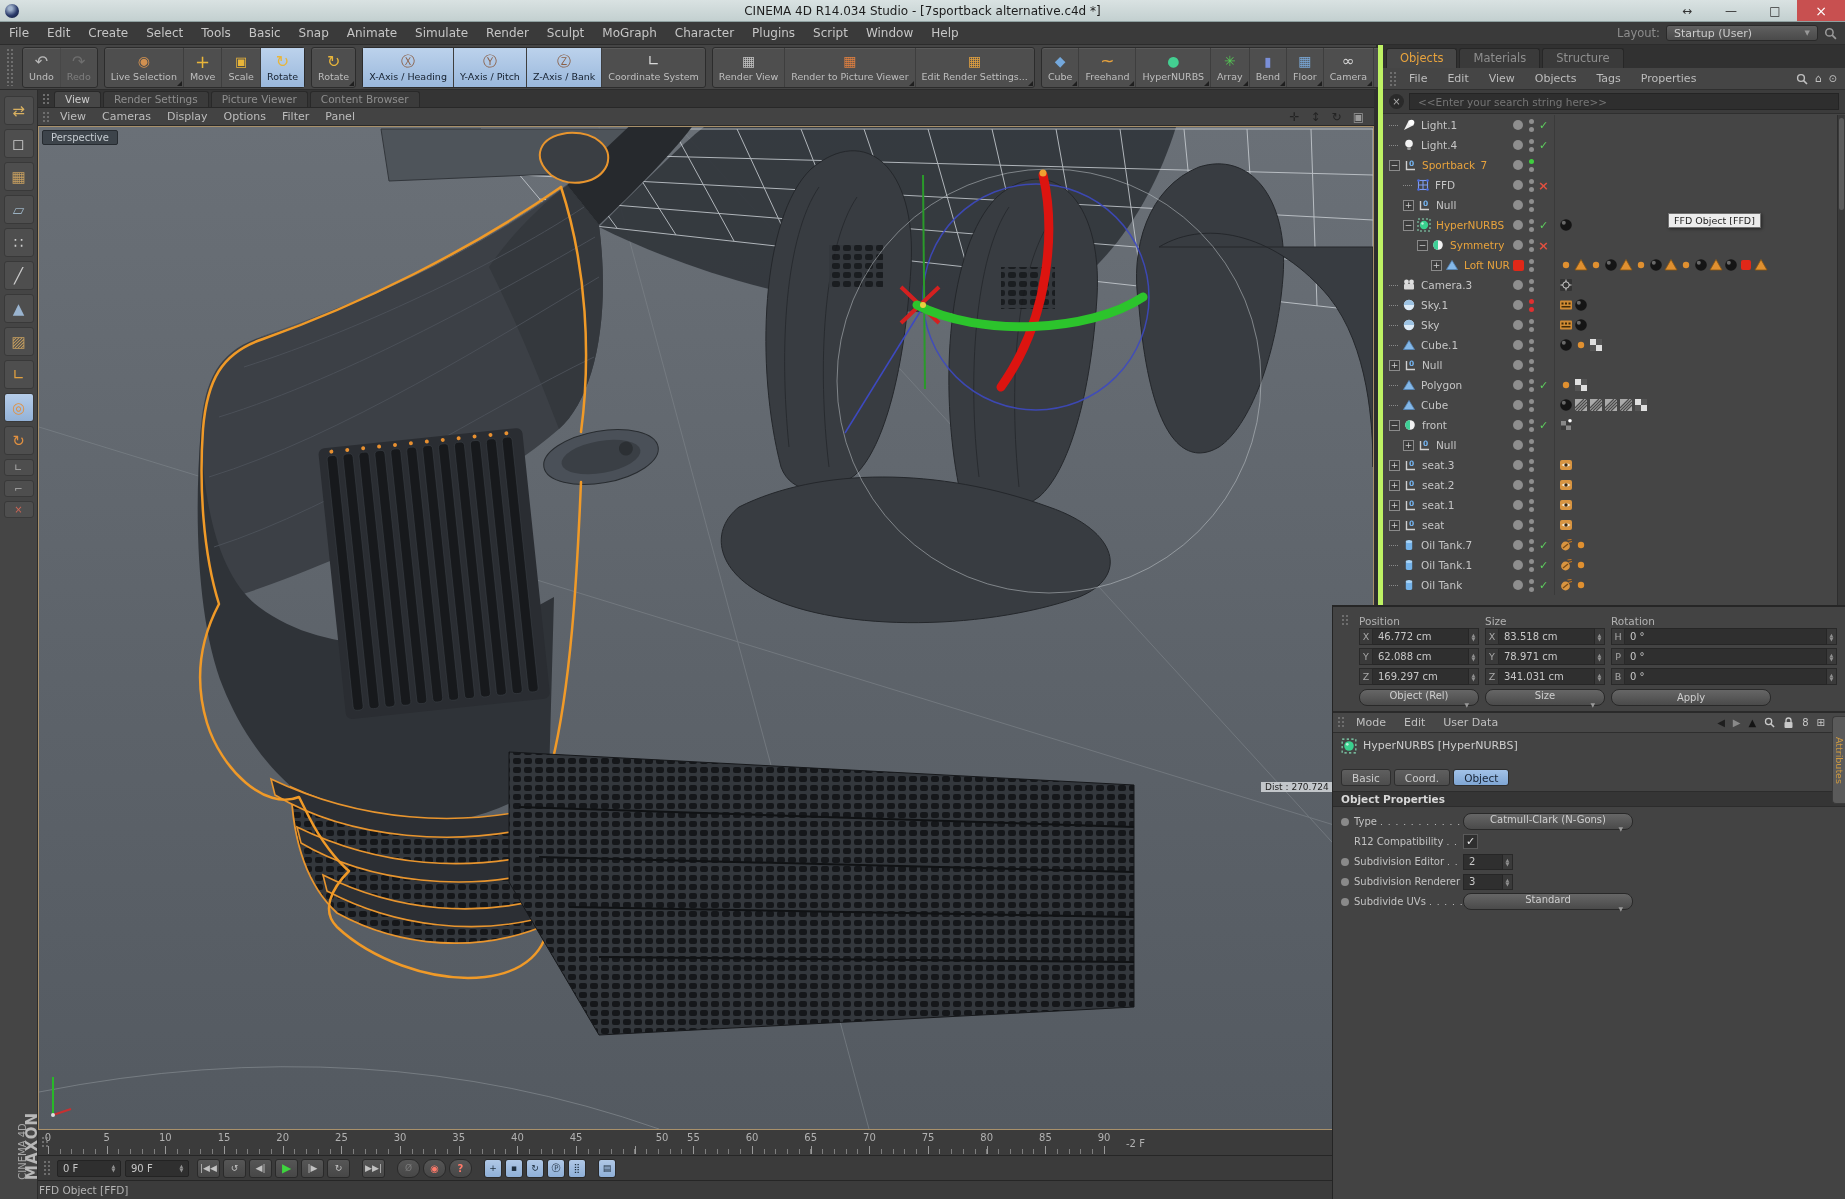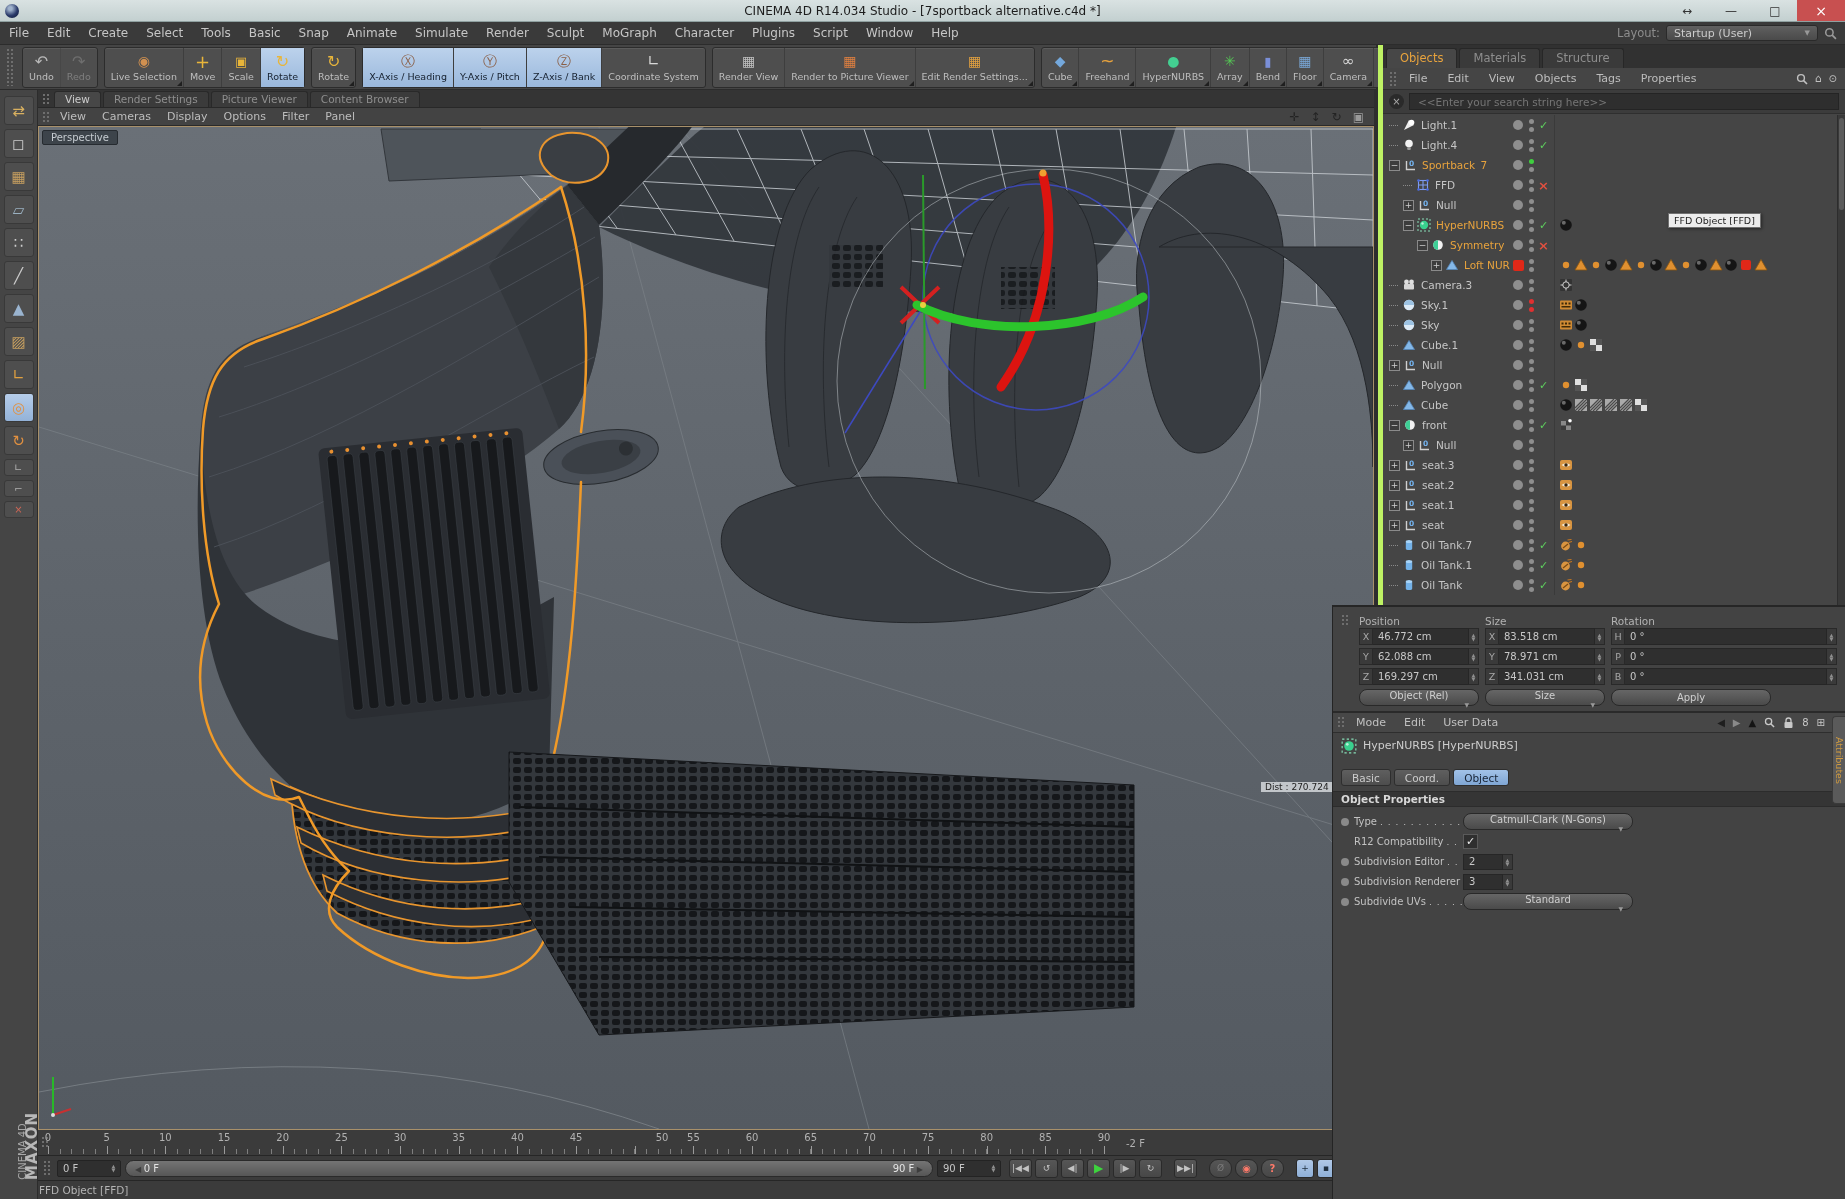--- a/index.html
+++ b/index.html
@@ -672,24 +672,20 @@
 
   <div class="transport">
     <span class="grip"></span>
     <span class="frame-box">
       <span>0 F</span>
       <span class="spin">
           <i>▲</i>
           <i>▼</i>
         </span>
     </span>
-    <span class="tl-slider">
-      <span><i>◀ </i><span>0 F</span></span>
-      <span><span>90 F</span><i> ▶</i></span>
-    </span>
     <span class="frame-box">
       <span>90 F</span>
       <span class="spin">
           <i>▲</i>
           <i>▼</i>
         </span>
     </span>
     <span id="transport-buttons" style="display:flex;align-items:center;gap:3px;margin-left:4px;">
         <span class="tp-btn  ">
    <span>|◀◀</span>

